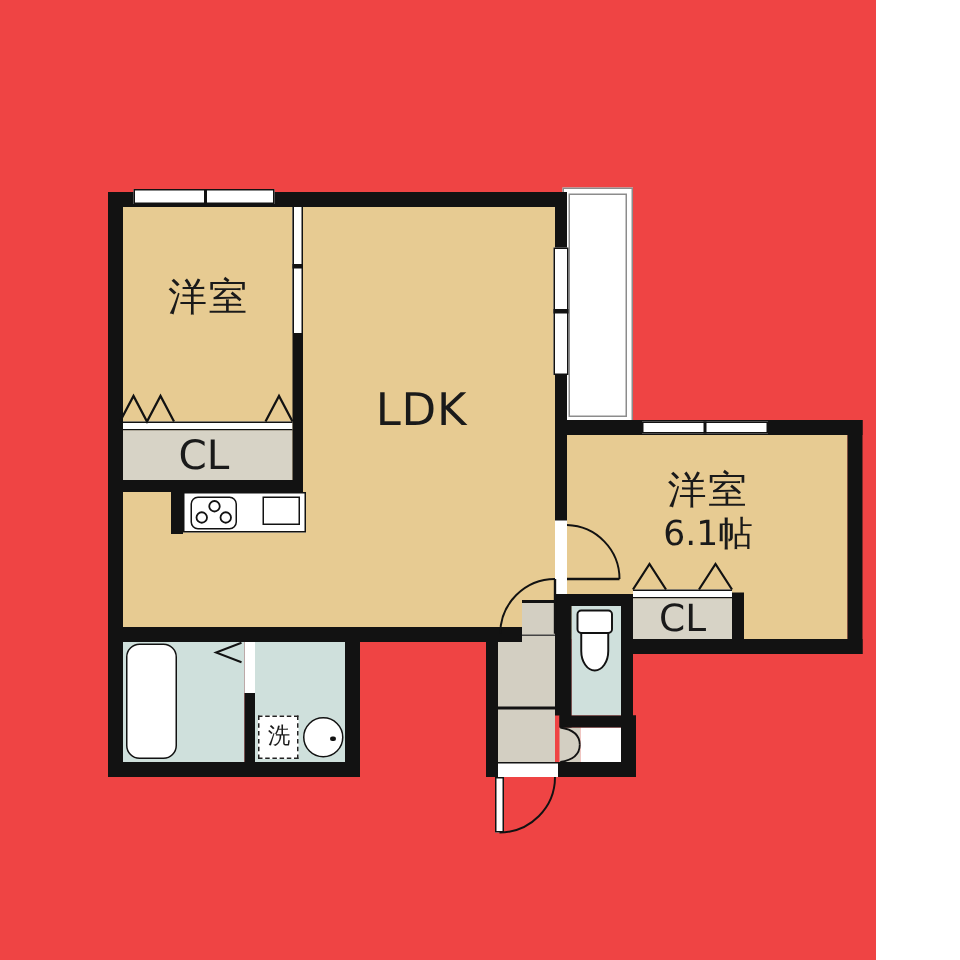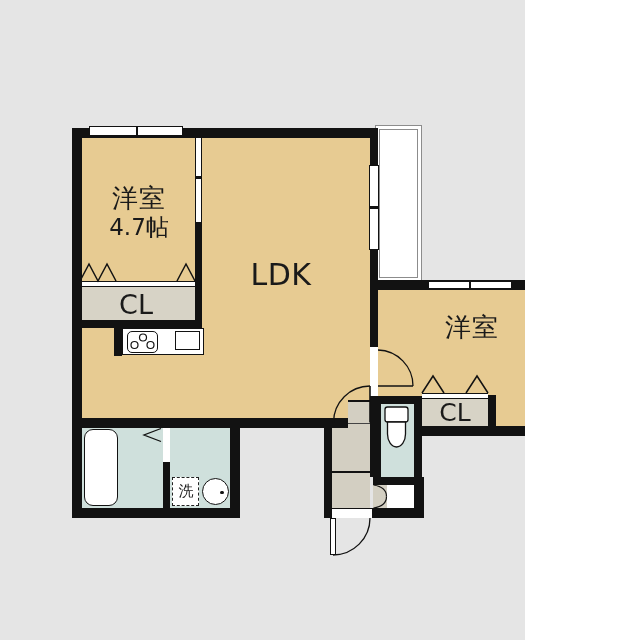--- a/index.html
+++ b/index.html
@@ -1,17 +1,17 @@
 <!DOCTYPE html>
 <html><head>
 <meta charset="utf-8">
 <style>
   html,body{margin:0;padding:0;background:#ffffff;}
   #canvas{
-    position:relative;width:525px;height:640px;background:#e5e5e5;overflow:hidden;
+    position:relative;width:584px;height:640px;background:#ef4444;overflow:hidden;
     font-family:"DejaVu Sans","Liberation Sans",sans-serif;
   }
   .abs{position:absolute;}
   .wall{position:absolute;background:#121212;}
   .floor-room{position:absolute;background:#e7cb92;}
   .floor-closet{position:absolute;background:#d7d3c6;}
   .floor-wet{position:absolute;background:#cfe0dc;}
   .floor-hall{position:absolute;background:#d3cfc2;}
   .gap{position:absolute;background:#ffffff;}
   .win-h{position:absolute;background:#ffffff;border-top:1.5px solid #121212;border-bottom:1.5px solid #121212;border-left:1.5px solid #121212;border-right:1.5px solid #121212;box-sizing:border-box;}
@@ -129,20 +129,20 @@
     </g>
 
     <g>
       <circle cx="134.5" cy="345" r="3.5" fill="#ffffff" stroke="#121212" stroke-width="1.2"></circle>
       <circle cx="143" cy="337.5" r="3.5" fill="#ffffff" stroke="#121212" stroke-width="1.2"></circle>
       <circle cx="150.5" cy="345" r="3.5" fill="#ffffff" stroke="#121212" stroke-width="1.2"></circle>
     </g>
   </svg>
 
   <div class="label" style="left:139px;top:198px;font-size:26px;">洋室</div>
-  <div class="label" style="left:139px;top:227px;font-size:23px;letter-spacing:0;">4.7帖</div>
   <div class="label" style="left:281px;top:274px;font-size:30px;letter-spacing:0.5px;text-align:center;">LDK</div>
   <div class="label" style="left:472px;top:327px;font-size:26px;">洋室</div>
+  <div class="label" style="left:472px;top:356px;font-size:23px;letter-spacing:0;">6.1帖</div>
   <div class="label" style="left:136px;top:304px;font-size:27px;letter-spacing:0;">CL</div>
   <div class="label" style="left:455px;top:412px;font-size:25px;letter-spacing:0;">CL</div>
   <div class="label" style="left:186px;top:491px;font-size:15px;letter-spacing:0;">洗</div>
 
 </div>
 
 </body></html>

